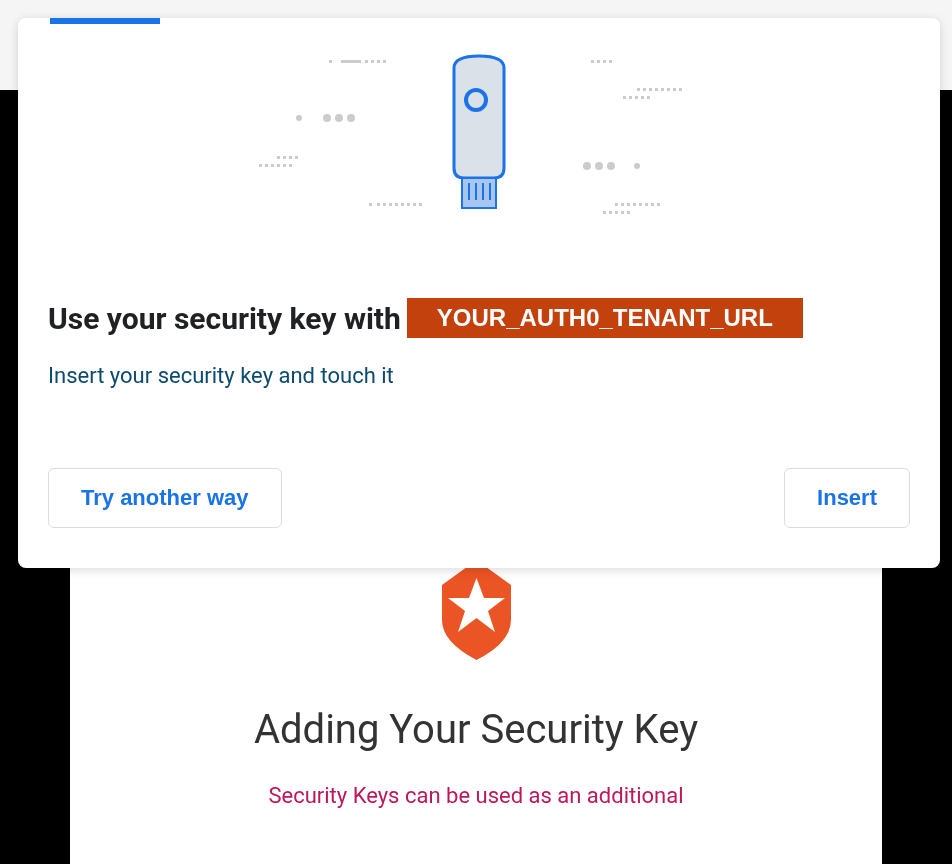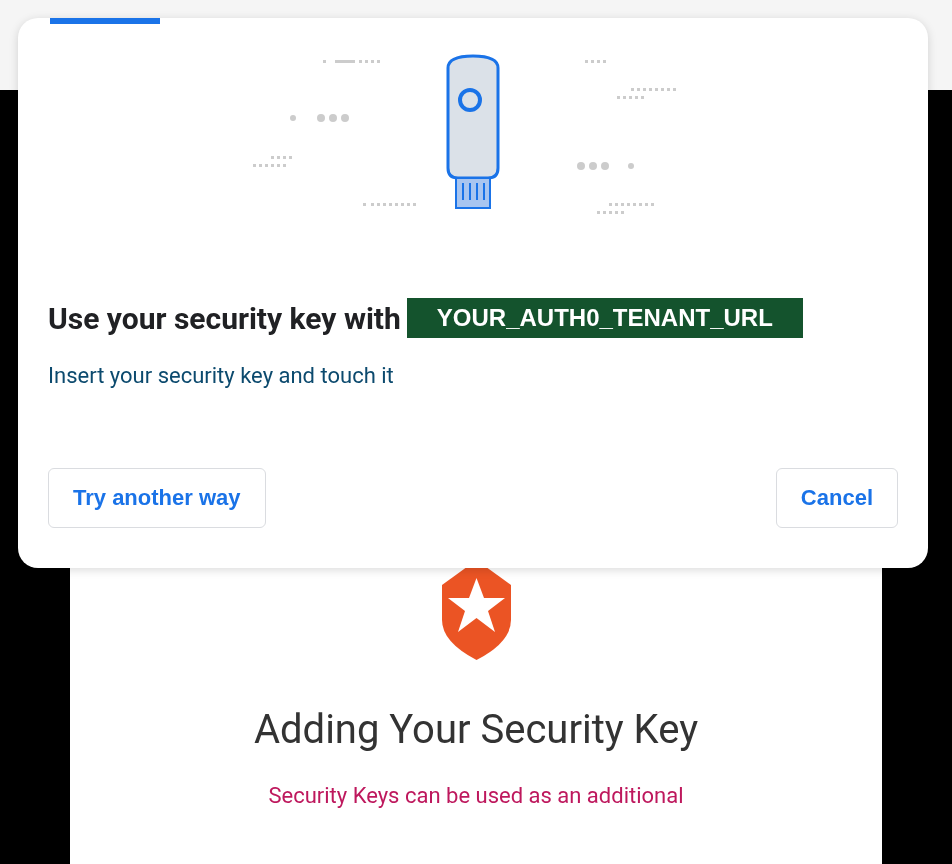--- a/index.html
+++ b/index.html
@@ -46,24 +46,24 @@
     }
     .underlying-subtitle {
       font-size: 22px;
       color: #be185d;
       margin-top: 30px;
     }
     .dialog {
       position: absolute;
       top: 18px;
       left: 18px;
-      right: 24px;
+      right: 12px;
       height: 550px;
       background: #fff;
-      border-radius: 20px;
+      border-radius: 8px;
       box-shadow: 0 2px 10px rgba(0,0,0,0.15);
       padding: 0 30px 30px 30px;
     }
     .progress-bar {
       position: absolute;
       top: 0;
       left: 32px;
       width: 110px;
       height: 6px;
       background: #1a73e8;
@@ -79,21 +79,21 @@
       font-size: 30px;
       color: #202124;
       margin-top: 20px;
       display: flex;
       align-items: center;
       flex-wrap: wrap;
       gap: 6px;
     }
     .redacted-box {
       display: inline-block;
-      background: #14532d;
+      background: #c2410c;
       color: #fff;
       padding: 6px 30px;
       font-size: 24px;
       font-weight: 700;
       font-family: -apple-system, BlinkMacSystemFont, sans-serif;
     }
     .dialog-subtitle {
       font-size: 22px;
       color: #0c4a6e;
       margin-top: 25px;
@@ -102,21 +102,21 @@
       display: flex;
       justify-content: space-between;
       margin-top: 80px;
     }
     .btn {
       border: 1px solid #dadce0;
       background: #fff;
       color: #1a73e8;
       font-size: 22px;
       font-weight: 600;
-      padding: 16px 24px;
+      padding: 16px 32px;
       border-radius: 6px;
       cursor: pointer;
     }
   </style>
 </head>
 <body>
 
 <div class="black-bg"></div>
 
 <div class="underlying-card">
@@ -218,15 +218,15 @@
 
   <h2 class="dialog-title">
     <span>Use your security key with</span>
     <span class="redacted-box">YOUR_AUTH0_TENANT_URL</span>
   </h2>
 
   <p class="dialog-subtitle">Insert your security key and touch it</p>
 
   <div class="dialog-actions">
     <button class="btn">Try another way</button>
-    <button class="btn">Cancel</button>
+    <button class="btn">Insert</button>
   </div>
 </div>
 
 </body></html>

